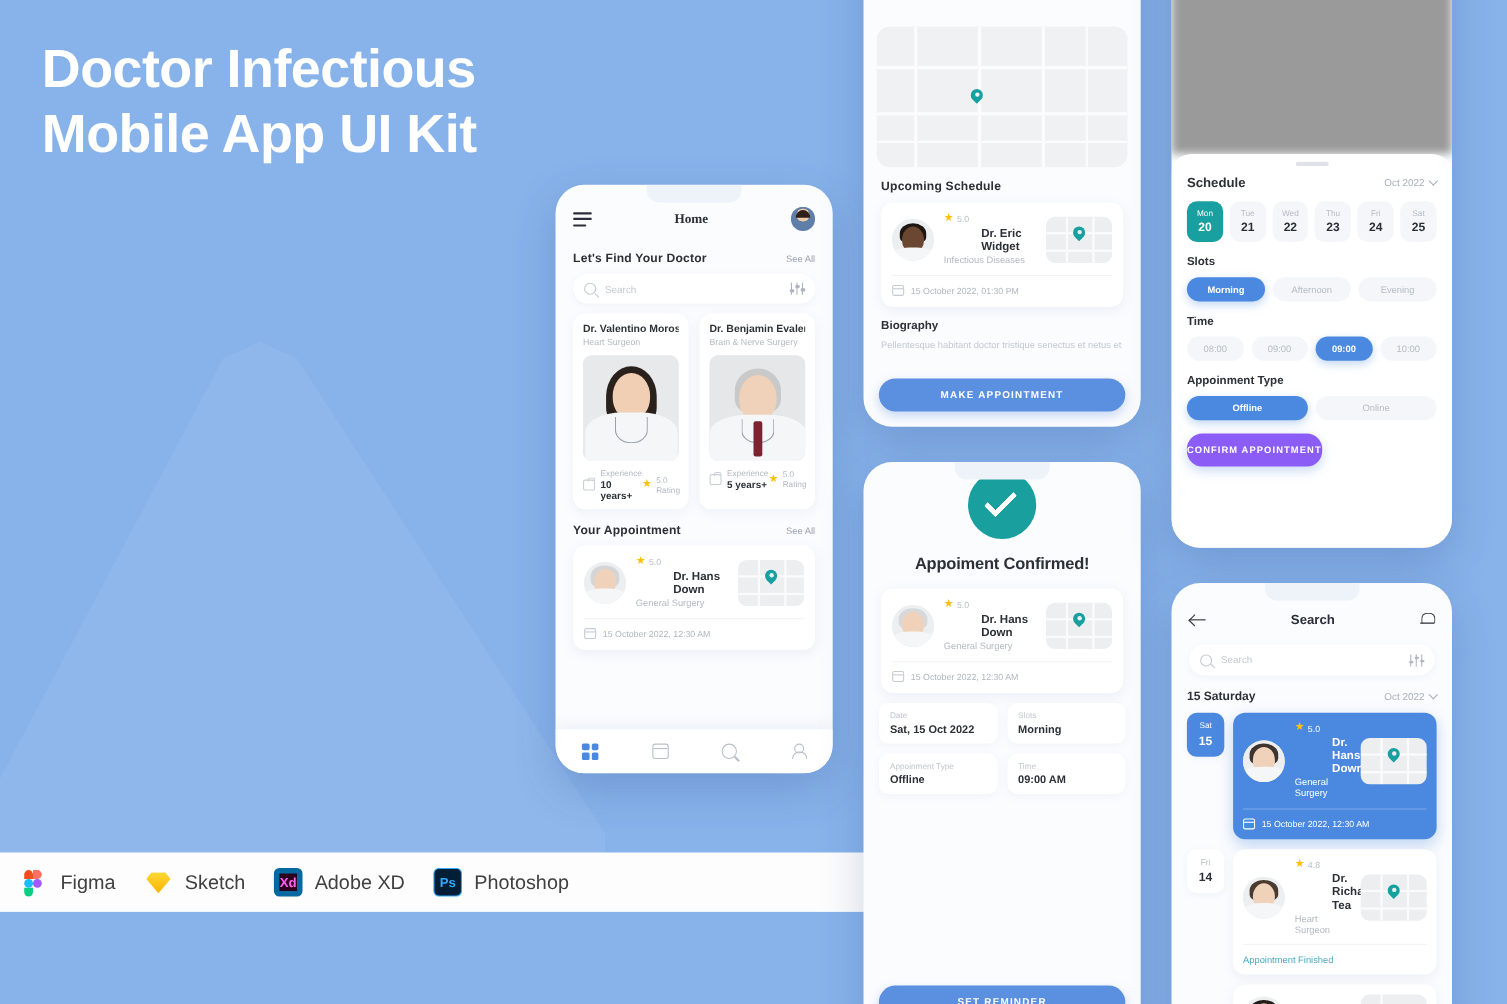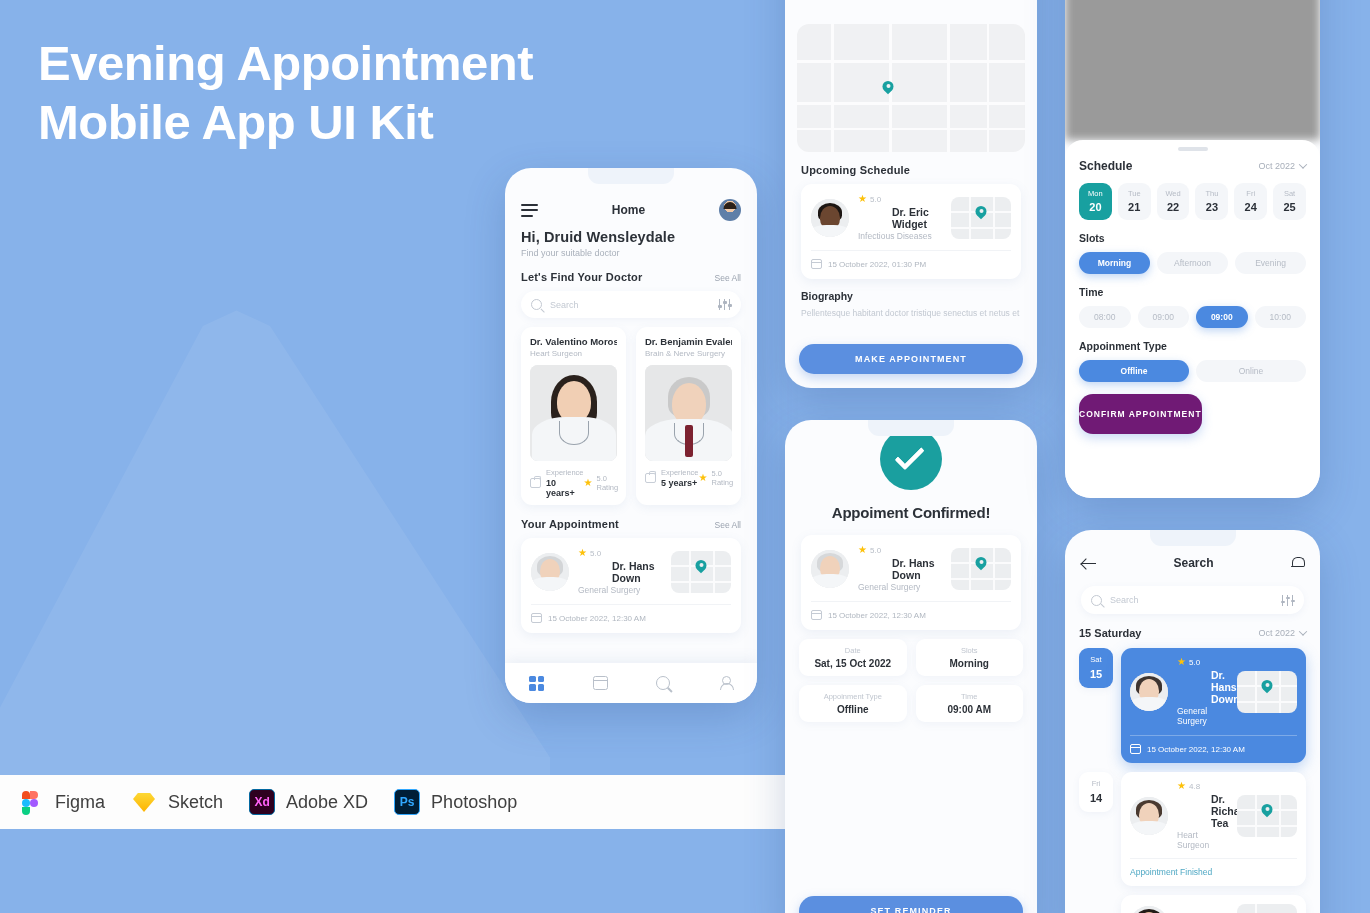--- a/index.html
+++ b/index.html
@@ -51,21 +51,21 @@
   
   .ico-sketch .d {
     position: absolute; left: 2px; top: 4px; width: 22px; height: 19px;
     background: linear-gradient(180deg,#fdd835 0%,#fdb300 100%);
     clip-path: polygon(50% 100%, 0% 32%, 22% 0%, 78% 0%, 100% 32%);
   }
   .ico-xd, .ico-ps {
     border-radius: 5px; color: #fff; font-size: 12px; font-weight: bold;
     display: flex; align-items: center; justify-content: center;
   }
-  .ico-xd { background: #2e001f; border: 1px solid #0369a1; color: #ff61f6; text-align: center; }
+  .ico-xd { background: #2e001f; border: 5px solid #0369a1; color: #ff61f6; text-align: center; }
   .ico-ps { background: #001e36; border: 1px solid #31a8ff; color: #31a8ff; }
 
   
   .phone {
     position: absolute;
     background: #fbfcfe;
     border-radius: 26px;
     box-shadow: 0 14px 40px rgba(35,70,130,0.22);
     overflow: hidden;
     font-size: 11px; color: #2c3138;
@@ -198,21 +198,21 @@
 
   
   .check-wrap { display: flex; flex-direction: column; align-items: center; padding-top: 8px; }
   .check {
     width: 62px; height: 62px; border-radius: 50%; background: #1a9f9f;
     display: flex; align-items: center; justify-content: center;
   }
   .check .tick { width: 28px; height: 15px; border-left: 5px solid #fff; border-bottom: 5px solid #fff; transform: rotate(-45deg) translate(2px,-4px); border-radius: 2px; }
   .confirm-title { font-size: 15px; font-weight: bold; margin-top: 14px; letter-spacing: -.2px; }
 
-  .fieldgrid { display: flex; gap: 9px; padding: 9px 14px 0; text-align: center; }
+  .fieldgrid { display: flex; gap: 9px; padding: 9px 14px 0; }
   .field { flex: 1 1 0; background: #fff; border-radius: 9px; padding: 7px 10px; box-shadow: 0 2px 8px rgba(100,130,180,0.08); }
   .field .k { font-size: 7.5px; color: #c0c6cf; }
   .field .v { font-size: 10px; font-weight: bold; margin-top: 3px; }
   .waittitle { font-size: 10.5px; font-weight: bold; padding: 12px 14px 0; }
   .waitbox {
     margin: 8px 14px 0; height: 38px; background: #fff; border-radius: 10px;
     display: flex; align-items: center; justify-content: center;
     font-size: 20px; font-weight: bold; letter-spacing: 2px;
     box-shadow: 0 3px 10px rgba(100,130,180,0.10);
   }
@@ -234,21 +234,21 @@
   .day.active .dw, .day.active .dd { color: #fff; }
   .lbl-sec { font-size: 10.5px; font-weight: bold; padding: 12px 14px 0; }
   .chips { display: flex; gap: 7px; padding: 8px 14px 0; }
   .chip {
     flex: 1 1 0; min-width: 0; text-align: center; background: #f4f6f9;
     border-radius: 13px; padding: 6px 0; font-size: 8.5px; color: #b6bcc6;
     white-space: nowrap; overflow: hidden;
   }
   .chip.active { background: #4b89e0; color: #fff; font-weight: bold; box-shadow: 0 3px 9px rgba(75,137,224,0.35); }
   .confirm-btn {
-    margin: 12px 14px 0; height: 40px; background: #701a75; color: #fff;
+    margin: 12px 14px 0; height: 30px; background: #8b5cf6; color: #fff;
     border-radius: 14px; display: flex; align-items: center; justify-content: center;
     font-size: 8.5px; font-weight: bold; letter-spacing: 1px;
     box-shadow: 0 4px 11px rgba(91,143,224,0.33); border: none;
   }
   .dim-backdrop { position: absolute; left: 0; right: 0; top: 0; height: 150px; background: #9a9a9a; filter: blur(4px); }
 
   
   .daterow { display: flex; align-items: center; justify-content: space-between; padding: 13px 14px 0; }
   .daterow .t { font-size: 11px; font-weight: bold; }
   .resrow { display: flex; gap: 8px; padding: 9px 14px 0; align-items: flex-start; }
@@ -277,21 +277,21 @@
   .face .stet { position: absolute; border: 1.5px solid #9aa3ad; border-top: none; border-radius: 0 0 50% 50%; }
 </style>
 </head>
 <body>
 
 <div class="stage">
 
   <div class="watermark"></div>
 
   <div class="headline">
-    <span class="l1">Evening Appointment</span>
+    <span class="l1">Doctor Infectious</span>
     <span class="l2">Mobile App UI Kit</span>
   </div>
 
   <div class="swbar">
     <div class="switem">
       <div class="swico ico-figma">
         <i class="f1"></i>
           <i class="f2"></i>
           <i class="f3"></i>
           <i class="f4"></i>
@@ -311,34 +311,30 @@
     </div>
     <div class="switem">
       <div class="swico ico-ps">Ps</div>
       <span class="lbl">Photoshop</span>
     </div>
   </div>
 
   <div class="phone" style="left:505px; top:168px; width:252px; height:535px;">
     <div class="notch"></div>
 
-    <div class="appbar" style="padding-top:31px;">
+    <div class="appbar" style="padding-top:20px;font-family:Liberation Serif, serif;">
       <div class="burger">
           <span></span>
           <span></span>
           <span></span>
         </div>
       <div class="title">Home</div>
       <div class="avatar-sm"></div>
     </div>
 
-    <div class="greet">
-      <div class="hi">Hi, Druid Wensleydale</div>
-      <div class="sub">Find your suitable doctor</div>
-    </div>
 
     <div class="sec-head">
       <div class="t">Let's Find Your Doctor</div>
       <div class="a">See All</div>
     </div>
 
     <div class="searchbox">
       <div class="mag"></div>
       <div class="ph">Search</div>
       <div class="slider-ico">

